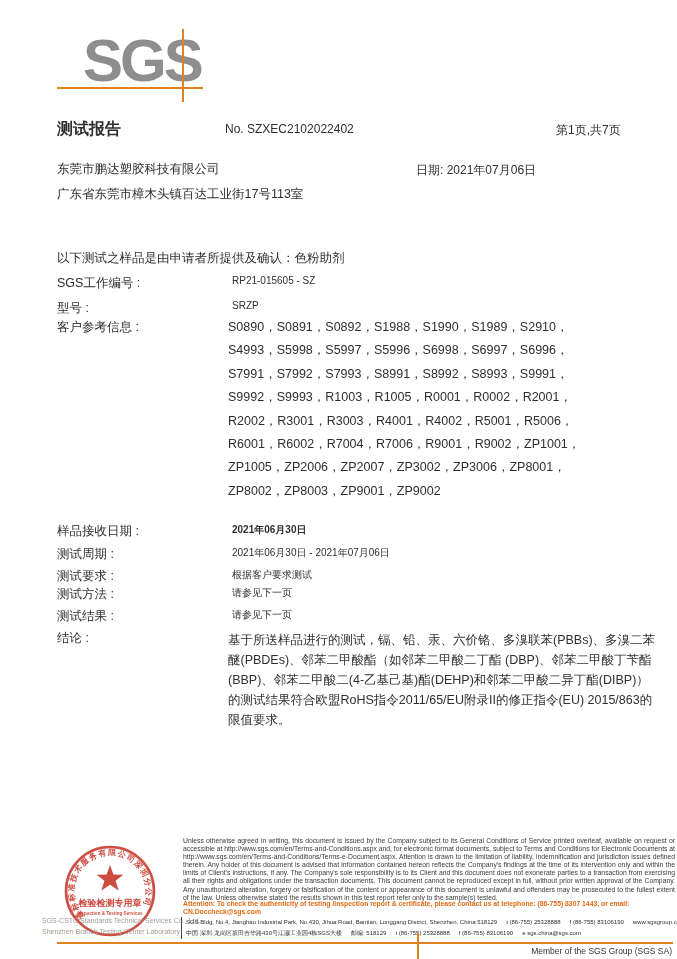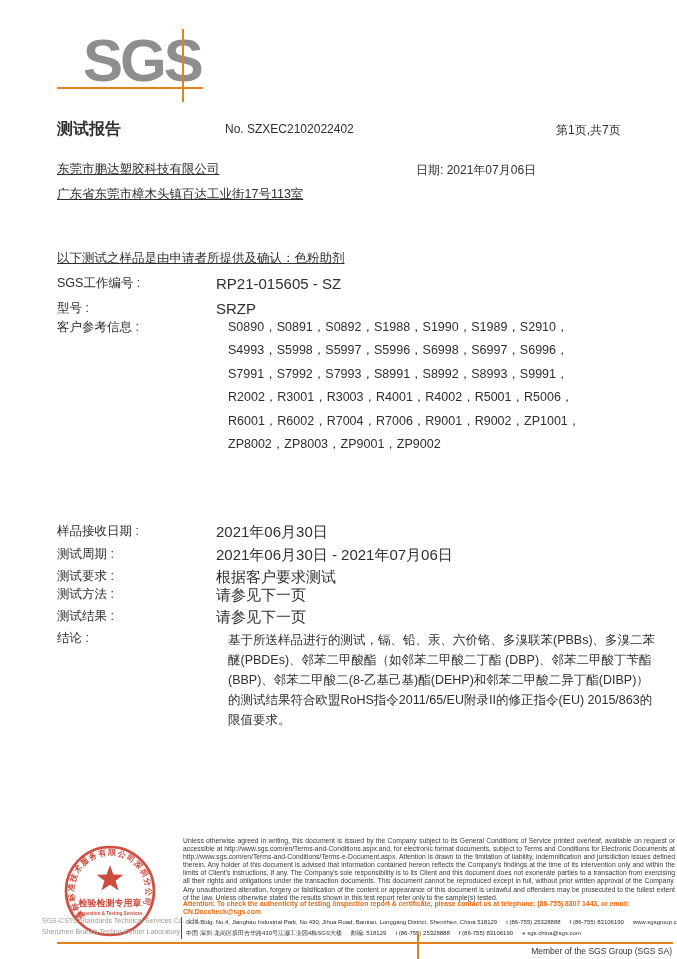--- a/index.html
+++ b/index.html
@@ -12,23 +12,23 @@
   .logo-text{ position:absolute; left:83px; top:31px; font-size:60px; font-weight:700;
     color:#8e8e8e; letter-spacing:-3px; line-height:1; }
   .logo-hline{ position:absolute; left:57px; top:87px; width:146px; height:2px; background:#e0821e; }
   .logo-vline{ position:absolute; left:182px; top:29px; width:2px; height:73px; background:#e0821e; }
   
   .title{ position:absolute; left:57px; top:119px; font-size:16px; font-weight:700; }
   .report-no{ position:absolute; left:225px; top:122px; font-size:12px; }
   .hdr-date{ position:absolute; left:416px; top:122px; font-size:12px;margin-top:40px; }
   .hdr-page{ position:absolute; left:556px; top:122px; font-size:12px; }
   
-  .line{ position:absolute; font-size:12.5px; white-space:nowrap;text-decoration:underline; }
+  .line{ position:absolute; font-size:12.5px; white-space:nowrap; }
   .lbl{ position:absolute; left:57px; font-size:12.5px; white-space:nowrap; }
-  .val{ position:absolute; left:216px; font-size:15px; white-space:nowrap; }
+  .val{ position:absolute; left:232px; font-size:10px; white-space:nowrap; }
   .ref-lines{ position:absolute; left:228px; top:316px; font-size:12.5px; line-height:23.4px; }
   .conclusion{ position:absolute; left:228px; top:630px; width:432px; font-size:12.5px;
     line-height:20px; white-space:normal; }
   
   .legal{ position:absolute; left:183px; top:837px; width:492px; font-size:6.8px;
     line-height:8.1px; text-align:justify; color:#3a3a3a; }
   .attention{ position:absolute; left:183px; top:900px; width:492px; font-size:6.8px;
     line-height:8.1px; color:#e56a12; font-weight:700; }
   .addr-divider{ position:absolute; left:181px; top:917px; width:1px; height:22px; background:#4a4a4a; }
   .addr-row{ position:absolute; left:186px; font-size:6px; white-space:nowrap; color:#2f2f2f; }
@@ -64,42 +64,44 @@
   <div class="val" style="top:275px;">RP21-015605 - SZ</div>
 
   <div class="lbl" style="top:300px;text-align:center;">型号 :</div>
   <div class="val" style="top:300px;">SRZP</div>
 
   <div class="lbl" style="top:319px;">客户参考信息 :</div>
   <div class="ref-lines">
     <div>S0890，S0891，S0892，S1988，S1990，S1989，S2910，</div>
     <div>S4993，S5998，S5997，S5996，S6998，S6997，S6996，</div>
     <div>S7991，S7992，S7993，S8991，S8992，S8993，S9991，</div>
+    <div>S9992，S9993，R1003，R1005，R0001，R0002，R2001，</div>
     <div>R2002，R3001，R3003，R4001，R4002，R5001，R5006，</div>
     <div>R6001，R6002，R7004，R7006，R9001，R9002，ZP1001，</div>
+    <div>ZP1005，ZP2006，ZP2007，ZP3002，ZP3006，ZP8001，</div>
     <div>ZP8002，ZP8003，ZP9001，ZP9002</div>
   </div>
 
   <div class="lbl" style="top:523px;">样品接收日期 :</div>
-  <div class="val" style="top:523px;">2021年06月30日</div>
+  <div class="val" style="top:523px;font-weight:bold;">2021年06月30日</div>
 
   <div class="lbl" style="top:546px;">测试周期 :</div>
   <div class="val" style="top:546px;">2021年06月30日 - 2021年07月06日</div>
 
   <div class="lbl" style="top:568px;">测试要求 :</div>
   <div class="val" style="top:568px;">根据客户要求测试</div>
 
   <div class="lbl" style="top:586px;">测试方法 :</div>
   <div class="val" style="top:586px;">请参见下一页</div>
 
   <div class="lbl" style="top:608px;">测试结果 :</div>
   <div class="val" style="top:608px;">请参见下一页</div>
 
   <div class="lbl" style="top:630px;">结论 :</div>
-  <div class="conclusion">基于所送样品进行的测试，镉、铅、汞、六价铬、多溴联苯(PBBs)、多溴二苯醚(PBDEs)、邻苯二甲酸酯（如邻苯二甲酸二丁酯 (DBP)、邻苯二甲酸丁苄酯(BBP)、邻苯二甲酸二(8-乙基己基)酯(DEHP)和邻苯二甲酸二异丁酯(DIBP)）的测试结果符合欧盟RoHS指令2011/65/EU附录II的修正指令(EU) 2015/863的限值要求。</div>
+  <div class="conclusion">基于所送样品进行的测试，镉、铅、汞、六价铬、多溴联苯(PBBs)、多溴二苯醚(PBDEs)、邻苯二甲酸酯（如邻苯二甲酸二丁酯 (DBP)、邻苯二甲酸丁苄酯(BBP)、邻苯二甲酸二(4-乙基己基)酯(DEHP)和邻苯二甲酸二异丁酯(DIBP)）的测试结果符合欧盟RoHS指令2011/65/EU附录II的修正指令(EU) 2015/863的限值要求。</div>
 
   <svg class="stamp-svg" width="124" height="104" viewBox="0 0 124 104">
     <circle cx="62" cy="49" r="44" fill="none" stroke="#c7382a" stroke-width="2.6" opacity="0.88"></circle>
     <path id="ringArc" d="M 38.9,76.6 A 36,36 0 1 1 85.1,76.6" fill="none"></path>
     <text font-size="8" fill="#c7382a" opacity="0.9" letter-spacing="1.2" font-weight="700" font-family="Liberation Sans, DejaVu Sans, sans-serif">
       <textPath href="#ringArc" startOffset="3">通标标准技术服务有限公司深圳分公司</textPath>
     </text>
     <polygon fill="#c7382a" opacity="0.9" points="62,23 65.4,32.6 75.4,32.8 67.6,38.8 70.6,48.5 62,42.8 53.4,48.5 56.4,38.8 48.6,32.8 58.6,32.6"></polygon>
     <text x="62" y="64" text-anchor="middle" font-size="9" font-weight="700" fill="#c7382a" opacity="0.9" font-family="Liberation Sans, DejaVu Sans, sans-serif">检验检测专用章</text>
     <text x="62" y="73" text-anchor="middle" font-size="4.6" font-weight="700" fill="#c7382a" opacity="0.9" font-family="Liberation Sans, DejaVu Sans, sans-serif">Inspection &amp; Testing Services</text>

